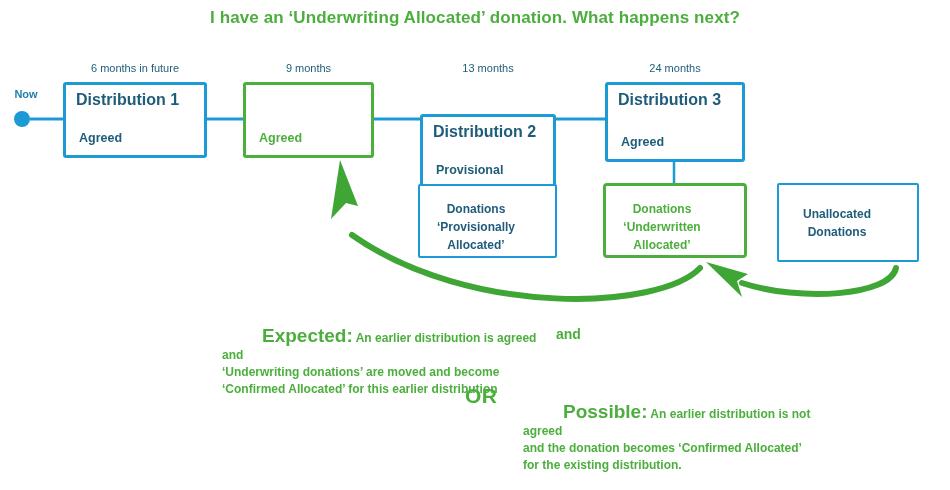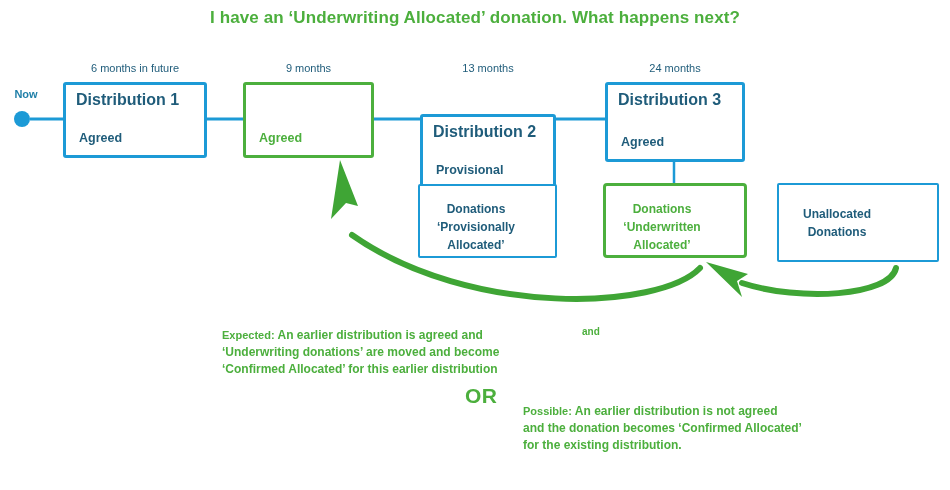--- a/index.html
+++ b/index.html
@@ -114,26 +114,27 @@
 
   
   .note {
     color: #4CAF3D;
     font-size: 12px;
     font-weight: bold;
     line-height: 17px;
     white-space: pre-line;
   }
   .note .lead {
-    font-size: 11px;
-    font-weight: bold;
+    font-size: 19px;
+    font-weight: bold;
+    margin-left: 40px;
   }
   #and-word {
-    left: 582px; top: 326px;
-    font-size: 10px;
+    left: 556px; top: 326px;
+    font-size: 14px;
     font-weight: bold;
     color: #4CAF3D;
   }
   #or-word {
     left: 465px; top: 384px;
     font-size: 21px;
     font-weight: bold;
     color: #4CAF3D;
     letter-spacing: .5px;
   }
@@ -308,21 +309,21 @@
 ‘Provisionally
 Allocated’</div>
   </div>
 
   <div class="abs don-box green" style="left:603px; top:183px; width:144px; height:75px;">
     <div class="don-text">Donations
 ‘Underwritten
 Allocated’</div>
   </div>
 
-  <div class="abs don-box wide" style="left:777px; top:183px; width:162px; height:79px;">
+  <div class="abs don-box wide" style="left:777px; top:183px; width:142px; height:79px;">
     <div class="don-text" style="top:20px;">Unallocated
 Donations</div>
   </div>
 
   <div class="abs note" style="left:222px; top:310px; width:330px;">
     <span class="lead">Expected:</span><span> An earlier distribution is agreed and
 ‘Underwriting donations’ are moved and become
 ‘Confirmed Allocated’ for this earlier distribution</span>
   </div>
 

